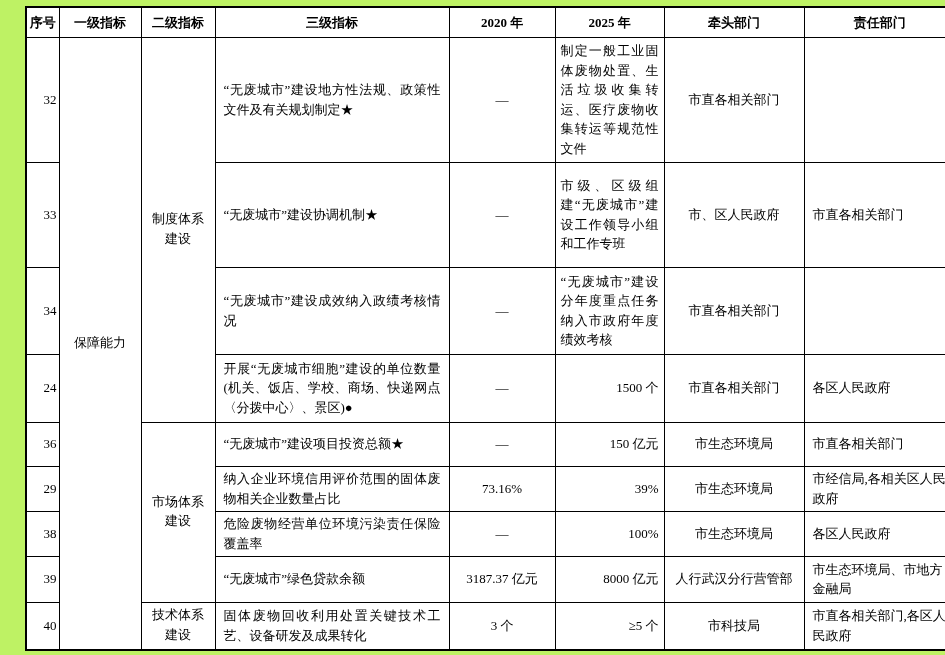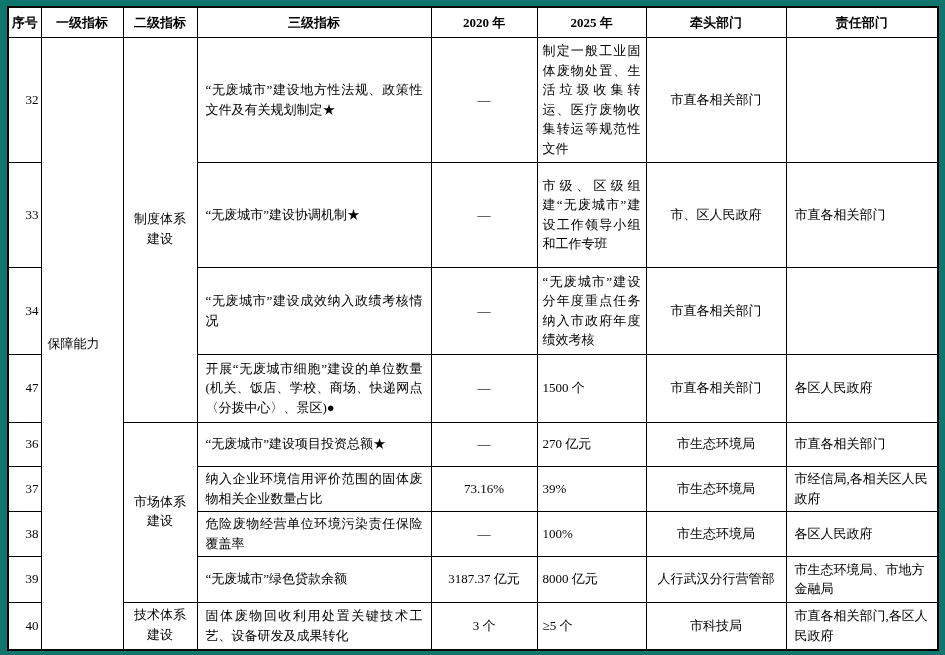--- a/index.html
+++ b/index.html
@@ -6,22 +6,22 @@
     margin: 0;
     padding: 0;
     background: #fdfdfd;
     font-family: "Liberation Serif", "DejaVu Serif", serif;
     color: #000;
   }
   .page {
     width: 945px;
     height: 655px;
     box-sizing: border-box;
-    padding: 6px 7px;
-    background: #0f766e;
+    padding: 6px 25px;
+    background: #bef264;
     overflow: hidden;
   }
   table.indicator-table {
     border-collapse: collapse;
     table-layout: fixed;
     width: 930px;
     background: #fff;
   }
   table.indicator-table td,
   table.indicator-table th {
@@ -36,25 +36,25 @@
     border: 2px solid #000;
   }
   thead th {
     font-weight: bold;
     text-align: center;
     font-size: 13.5px;
     padding: 2px 2px;
     height: 30px;
   }
   td.c-no     { text-align: right; padding: 2px 2px; }
-  td.c-l1     { padding: 2px 6px; }
+  td.c-l1     { text-align: center; padding: 2px 6px; font-family: Liberation Mono, monospace; }
   td.c-l2     { text-align: center; padding: 2px 9px; font-family: Liberation Mono, monospace; }
   td.c-l3     { text-align: justify; text-justify: inter-character; padding: 2px 8px; margin-left: 48px; }
   td.c-y2020  { text-align: center; padding: 2px 4px; }
-  td.c-y2025  { text-align: left; padding: 2px 5px; }
+  td.c-y2025  { text-align: right; padding: 2px 5px; }
   td.c-y2025.long { text-align: justify; text-justify: inter-character; }
   td.c-lead   { text-align: center; padding: 2px 5px; }
   td.c-resp   { text-align: left; padding: 2px 8px; }
 </style>
 </head>
 <body>
 
 <div class="page">
   <table class="indicator-table">
     <colgroup>
@@ -100,38 +100,38 @@
       </tr>
       <tr style="height:87px">
         <td class="c-no">34</td>
         <td class="c-l3">“无废城市”建设成效纳入政绩考核情况</td>
         <td class="c-y2020">—</td>
         <td class="c-y2025 long">“无废城市”建设分年度重点任务纳入市政府年度绩效考核</td>
         <td class="c-lead">市直各相关部门</td>
         <td class="c-resp"></td>
       </tr>
       <tr style="height:68px">
-        <td class="c-no">47</td>
+        <td class="c-no">24</td>
         <td class="c-l3">开展“无废城市细胞”建设的单位数量(机关、饭店、学校、商场、快递网点〈分拨中心〉、景区)●</td>
         <td class="c-y2020">—</td>
         <td class="c-y2025">1500 个</td>
         <td class="c-lead">市直各相关部门</td>
         <td class="c-resp">各区人民政府</td>
       </tr>
       <tr style="height:44px">
         <td class="c-no">36</td>
         <td class="c-l2" rowspan="4">市场体系建设</td>
         <td class="c-l3">“无废城市”建设项目投资总额★</td>
         <td class="c-y2020">—</td>
-        <td class="c-y2025">270 亿元</td>
+        <td class="c-y2025">150 亿元</td>
         <td class="c-lead">市生态环境局</td>
         <td class="c-resp">市直各相关部门</td>
       </tr>
       <tr style="height:45px">
-        <td class="c-no">37</td>
+        <td class="c-no">29</td>
         <td class="c-l3">纳入企业环境信用评价范围的固体废物相关企业数量占比</td>
         <td class="c-y2020">73.16%</td>
         <td class="c-y2025">39%</td>
         <td class="c-lead">市生态环境局</td>
         <td class="c-resp">市经信局,各相关区人民政府</td>
       </tr>
       <tr style="height:45px">
         <td class="c-no">38</td>
         <td class="c-l3">危险废物经营单位环境污染责任保险覆盖率</td>
         <td class="c-y2020">—</td>

